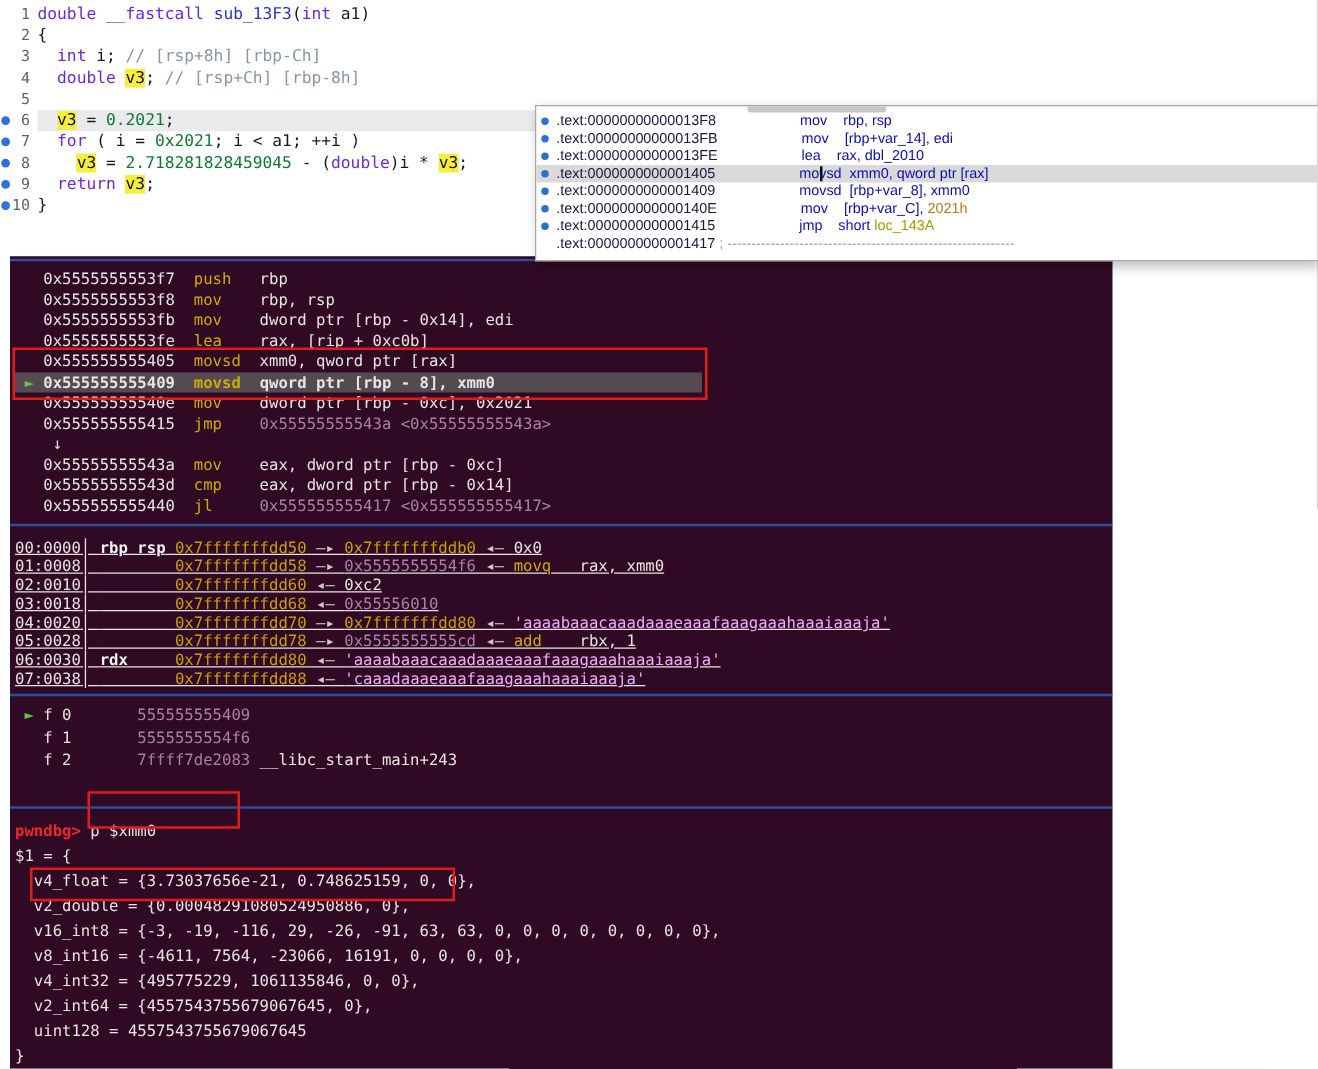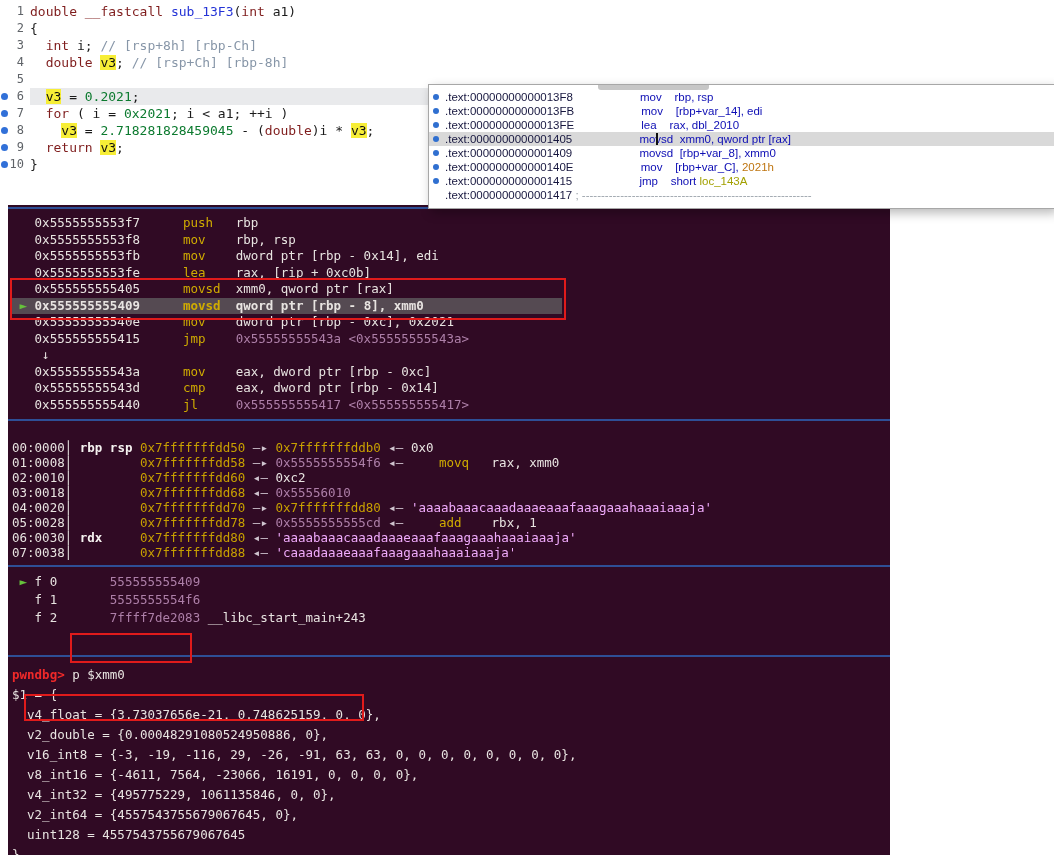--- a/index.html
+++ b/index.html
@@ -8,21 +8,21 @@
   
   #pseudocode{position:absolute;left:0;top:0;width:437px;height:186px;background:#ffffff;
     font-family:"DejaVu Sans Mono",monospace;font-size:13px;padding-top:3px;z-index:0;}
   .ps-line{display:flex;height:17px;line-height:17px;white-space:pre;color:#1a1a1a;}
   .bp{flex:0 0 9px;width:9px;position:relative;}
   .bp.on::after{content:"";position:absolute;left:1px;top:5px;width:7px;height:7px;border-radius:50%;background:#3170d8;}
   .lnum{flex:0 0 15px;text-align:right;color:#5f6368;margin-right:6px;font-size:12px;}
   .code{white-space:pre;}
   .ps-line.current .code{background:#e9eaec;flex:1;}
   #pseudocode .tk-pl{color:#1a1a1a;}
-  .tk-kw{color:#7f1d1d;}
+  .tk-kw{color:#6d28d9;}
   .tk-fn{color:#2433d6;}
   .tk-num{color:#0c7a2f;}
   .tk-com{color:#8796a8;}
   .tk-hl{background:#f7ee37;color:#101010;}
 
   
   #ida-popup{position:absolute;left:428px;top:84px;width:625px;height:123px;background:#ffffff;
     border:1px solid #a7a7a7;box-shadow:3px 4px 10px rgba(0,0,0,.28);z-index:5;overflow:hidden;
     font-family:Liberation Sans, sans-serif;font-size:11.5px;}
   .ida-lines{padding-top:5px;}
@@ -39,28 +39,28 @@
   .tk-cmt{color:#99a1a9;}
 
   
   #terminal{position:absolute;left:8px;top:205px;width:882px;height:650px;background:#300a24;overflow:hidden;
     font-family:"DejaVu Sans Mono",monospace;font-size:12.5px;color:#e8e4e1;z-index:1;}
   .sep{height:2px;background:#2e4f96;}
   #sep1{margin-top:2px;}
   .disasm{padding:6px 0 6px 4px;}
   .disasm .t-line{height:16.5px;line-height:16.5px;white-space:pre;}
   .t-line.current{font-weight:bold;background:linear-gradient(to right,#554a52 0,#554a52 550px,transparent 550px);}
-  .stack{padding:19px 0 5px 4px;}
+  .stack{padding:9px 0 5px 4px;text-decoration:underline;}
   .stack .t-line{height:15px;line-height:15px;white-space:pre;}
   .backtrace{padding:6px 0 28px 4px;}
   .backtrace .t-line{height:18px;line-height:18px;white-space:pre;}
   .command{padding:8px 0 0 4px;}
   .command .t-line{height:20px;line-height:20px;white-space:pre;}
   #terminal .tk-pl{color:#e8e4e1;}
-  #terminal .tk-mn{color:#d0ac00;margin-left:28px;}
+  #terminal .tk-mn{color:#d0ac00;}
   #terminal .tk-sya{color:#c8a000;}
   #terminal .tk-cya{color:#ad7fa8;}
   #terminal .tk-reg{color:#f4f1ef;font-weight:bold;}
   #terminal .tk-grn{color:#66c23c;font-weight:bold;}
   #terminal .tk-red{color:#ef2929;font-weight:bold;}
   #terminal .tk-str{color:#f0abfc;}
   #terminal .tk-arr{color:#cfc4cf;}
   #terminal .tk-cur{display:inline-block;width:8px;height:15px;background:#c9c2bd;vertical-align:text-bottom;}
 
   

